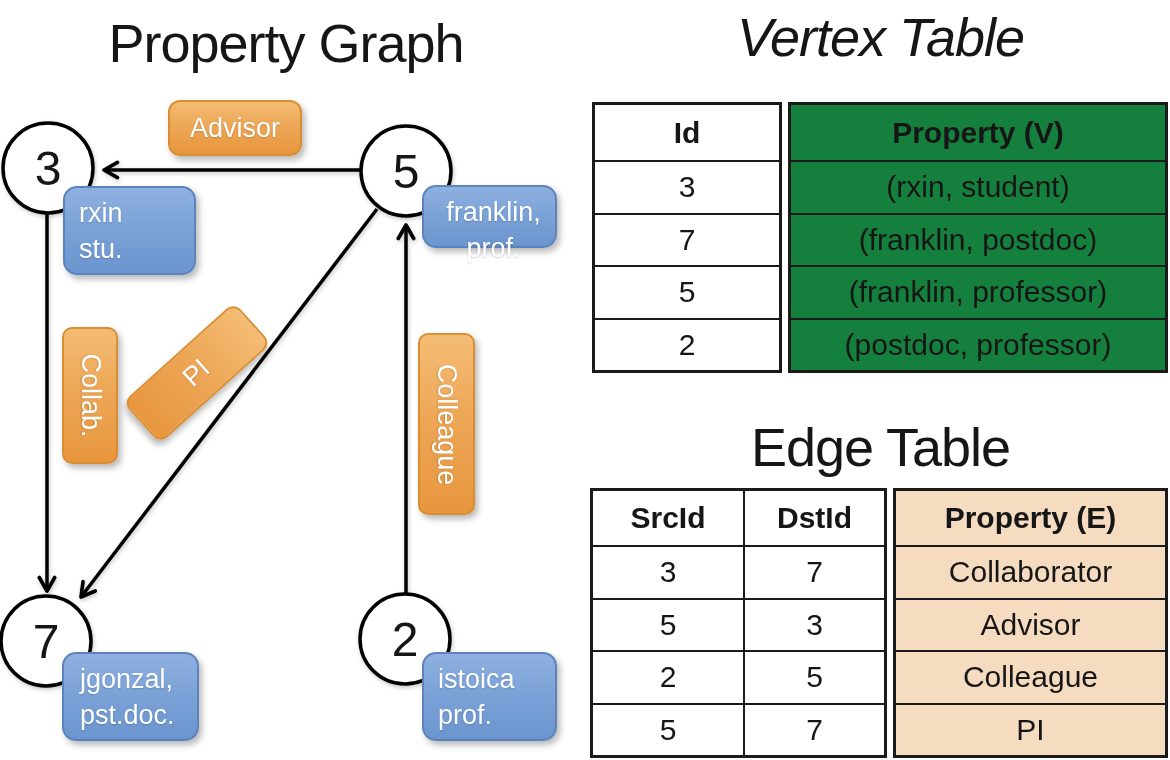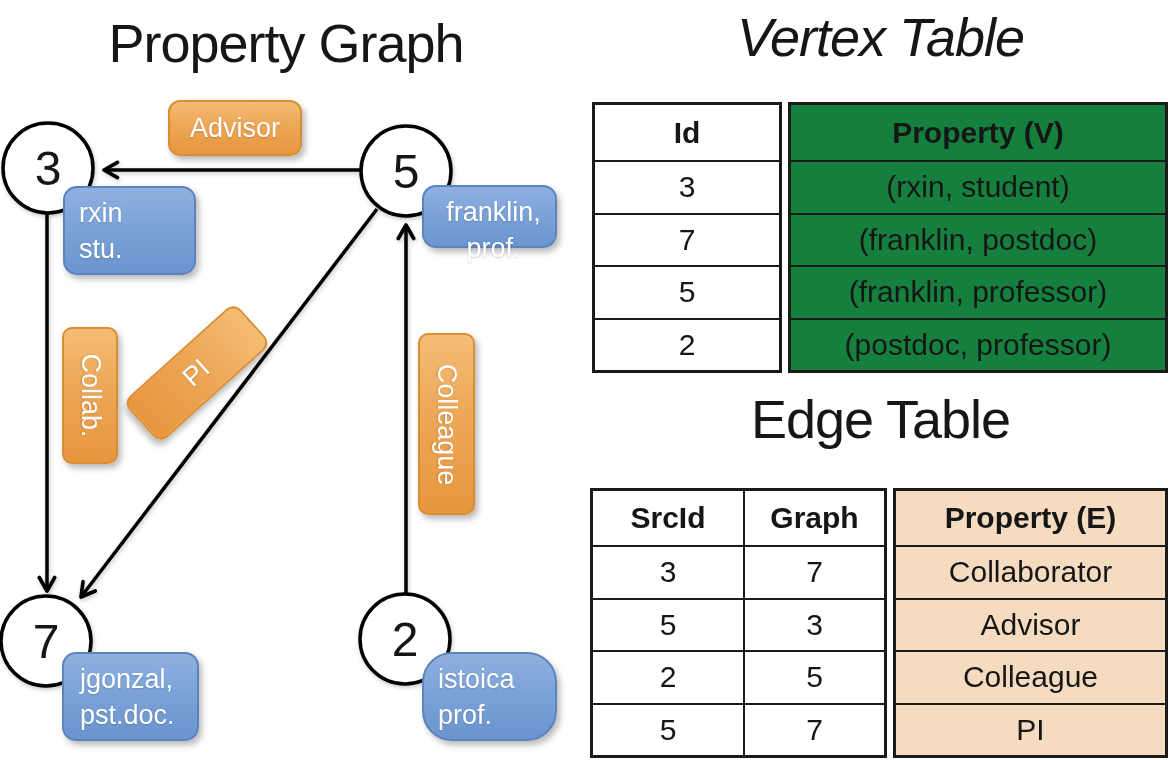--- a/index.html
+++ b/index.html
@@ -5,21 +5,21 @@
   html,body{margin:0;padding:0;background:#fff;}
   .stage{
     position:relative;width:1170px;height:760px;overflow:hidden;background:#ffffff;
     font-family:"Liberation Sans",sans-serif;color:#111;
   }
   
   .title{position:absolute;text-align:center;font-size:54px;font-weight:300;
          letter-spacing:-1px;color:#161616;white-space:nowrap;}
   #t-graph{left:0;top:12px;width:572px;}
   #t-vertex{left:593px;top:6px;width:575px;font-style:italic;}
-  #t-edge{left:593px;top:388px;width:575px;}
+  #t-edge{left:593px;top:416px;width:575px;}
 
   
   .gsvg{position:absolute;left:0;top:0;
         filter:drop-shadow(1.5px 2.5px 2px rgba(0,0,0,0.22));}
 
   
   .vnum{position:absolute;width:100px;text-align:center;font-size:48px;
         font-weight:300;color:#161616;}
 
   
@@ -38,21 +38,21 @@
 
   
   .pbox{position:absolute;box-sizing:border-box;border-radius:14px;
     background:linear-gradient(180deg,#8fb0e0 0%,#7ca3d8 45%,#6b95cf 100%);
     border:2px solid #5d83bd;box-shadow:3px 4px 6px rgba(0,0,0,0.28);
     color:#fff;font-size:27px;line-height:1.32;padding:8px 6px 0 14px;
     text-shadow:0 1px 2px rgba(0,0,0,0.18);}
   #p-v3{left:63px;top:186px;width:133px;height:89px;}
   #p-v5{left:422px;top:185px;width:135px;height:63px;text-align:center;}
   #p-v7{left:62px;top:652px;width:137px;height:89px;padding-left:16px;}
-  #p-v2{left:422px;top:652px;width:135px;height:89px;border-radius:30px;}
+  #p-v2{left:422px;top:652px;width:135px;height:89px;}
 
   
   .tblbox{position:absolute;box-sizing:border-box;border:3px solid #1a1a1a;
           display:grid;background:#fff;}
   .cell{display:flex;align-items:center;justify-content:center;
         font-size:30px;color:#161616;border-top:2.5px solid #1a1a1a;}
   .cell.r0{border-top:none;}
   .cell.c1{border-left:2.5px solid #1a1a1a;}
   .cell.hdr{font-weight:bold;}
   #vt-id{left:592px;top:102px;width:190px;height:271px;
@@ -137,21 +137,21 @@
   <div class="tblbox" id="vt-prop">
     <div class="cell hdr r0">Property (V)</div>
     <div class="cell">(rxin, student)</div>
     <div class="cell">(franklin, postdoc)</div>
     <div class="cell">(franklin, professor)</div>
     <div class="cell">(postdoc, professor)</div>
   </div>
 
   <div class="tblbox" id="et-ids">
     <div class="cell hdr r0">SrcId</div>
-    <div class="cell hdr r0 c1">Graph</div>
+    <div class="cell hdr r0 c1">DstId</div>
     <div class="cell">3</div>
     <div class="cell c1">7</div>
     <div class="cell">5</div>
     <div class="cell c1">3</div>
     <div class="cell">2</div>
     <div class="cell c1">5</div>
     <div class="cell">5</div>
     <div class="cell c1">7</div>
   </div>
 

